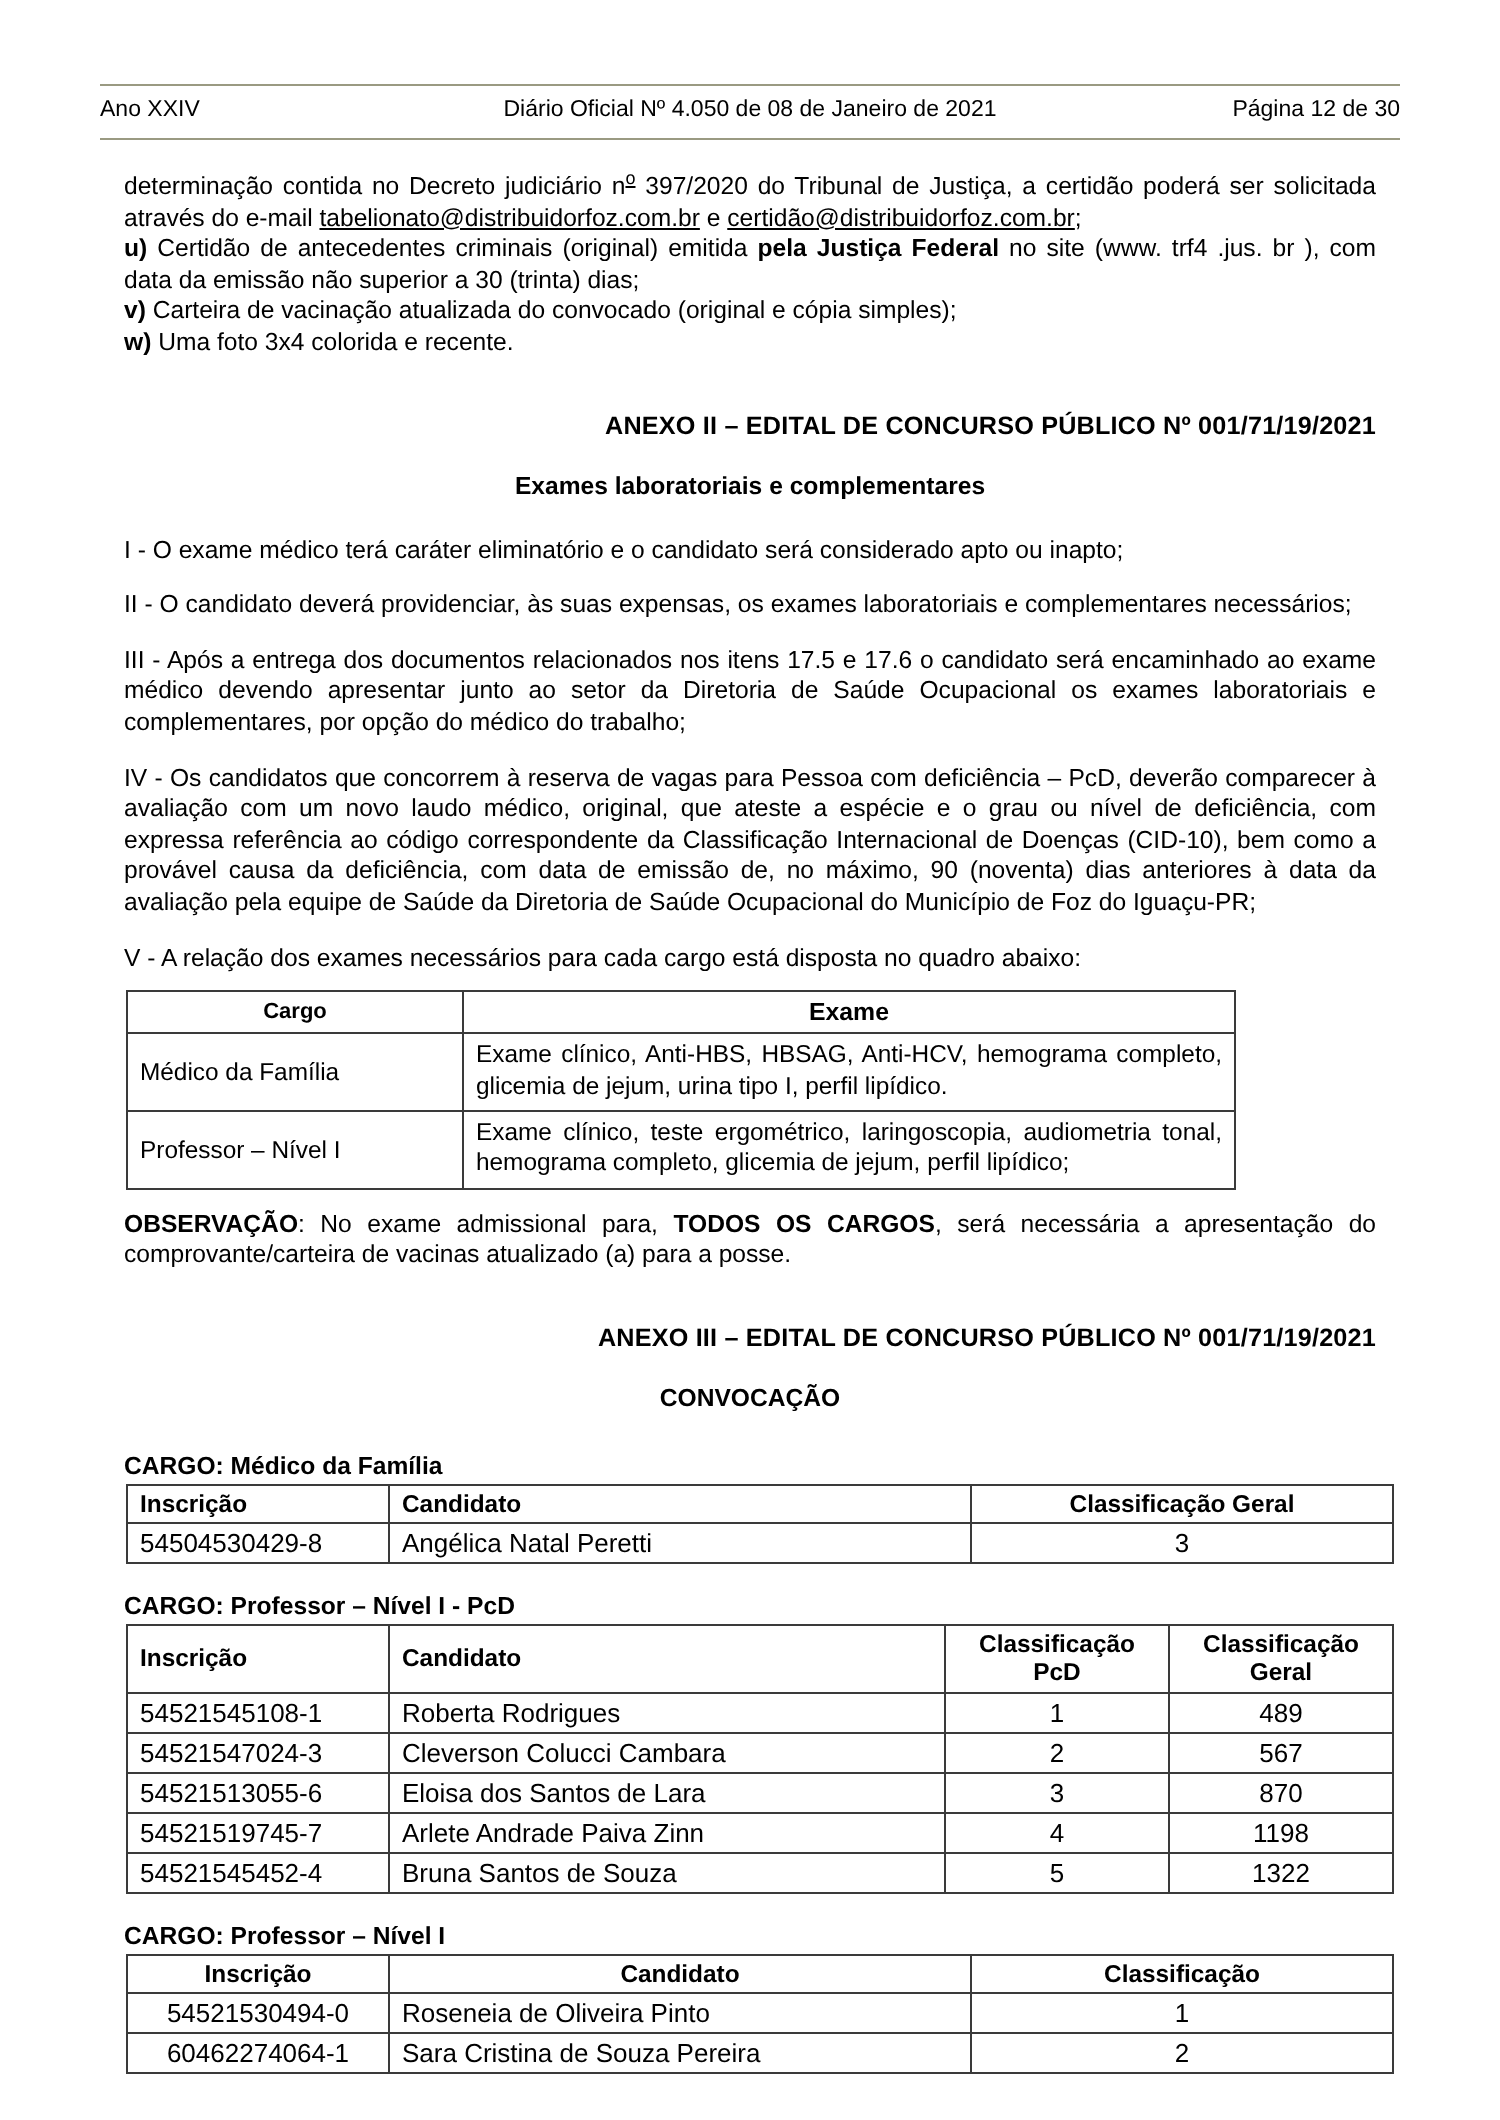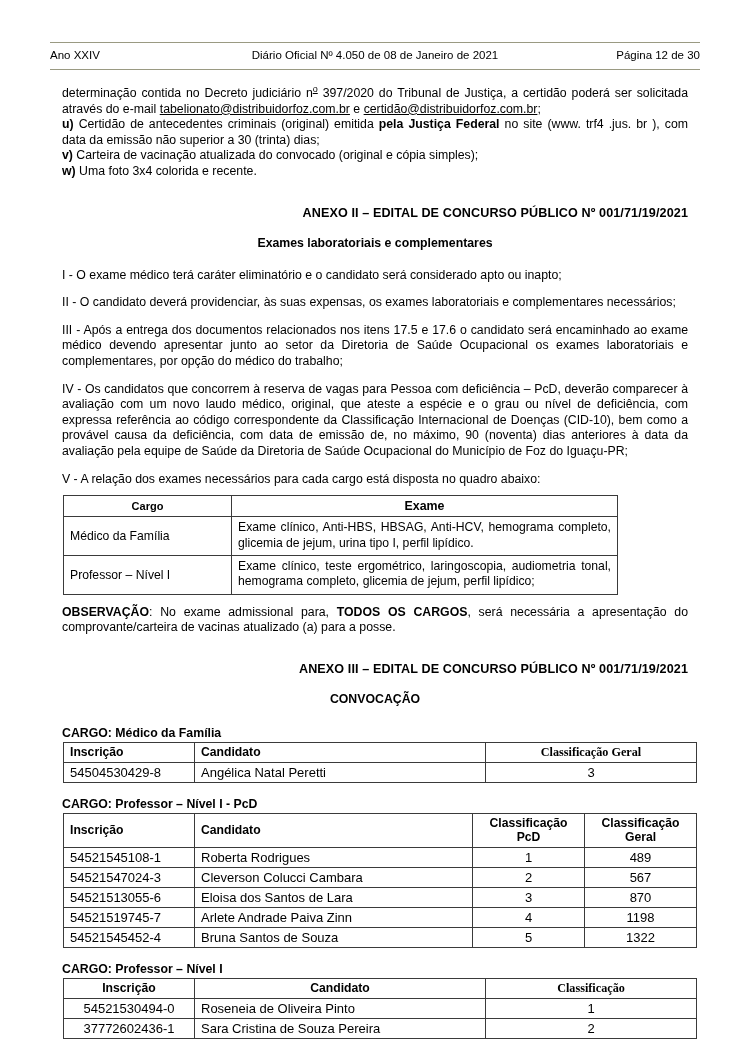--- a/index.html
+++ b/index.html
@@ -142,21 +142,21 @@
     font-size: 12.2px;
   }
   table.conv td {
     padding: 2px 6px;
     font-size: 13px;
   }
   table.conv th.left, table.conv td.left { text-align: left; }
   table.conv th.center, table.conv td.center { text-align: center; }
 
   .col-insc  { width: 118px; }
-  .col-cls   { width: 198px; font-family: Liberation Serif, serif; }
+  .col-cls   { width: 198px; }
   .col-cls2  { width: 99px; }
 
   .two-line { line-height: 14.5px; }
 </style>
 </head>
 <body>
 
 <div class="page">
 
   <div class="header">
@@ -307,21 +307,21 @@
           <th class="center col-cls">Classificação</th>
         </tr>
       </thead>
       <tbody>
         <tr>
           <td class="center">54521530494-0</td>
           <td class="left">Roseneia de Oliveira Pinto</td>
           <td class="center">1</td>
         </tr>
         <tr>
-          <td class="center">37772602436-1</td>
+          <td class="center">60462274064-1</td>
           <td class="left">Sara Cristina de Souza Pereira</td>
           <td class="center">2</td>
         </tr>
       </tbody>
     </table>
 
   </div>
 
 </div>
 

